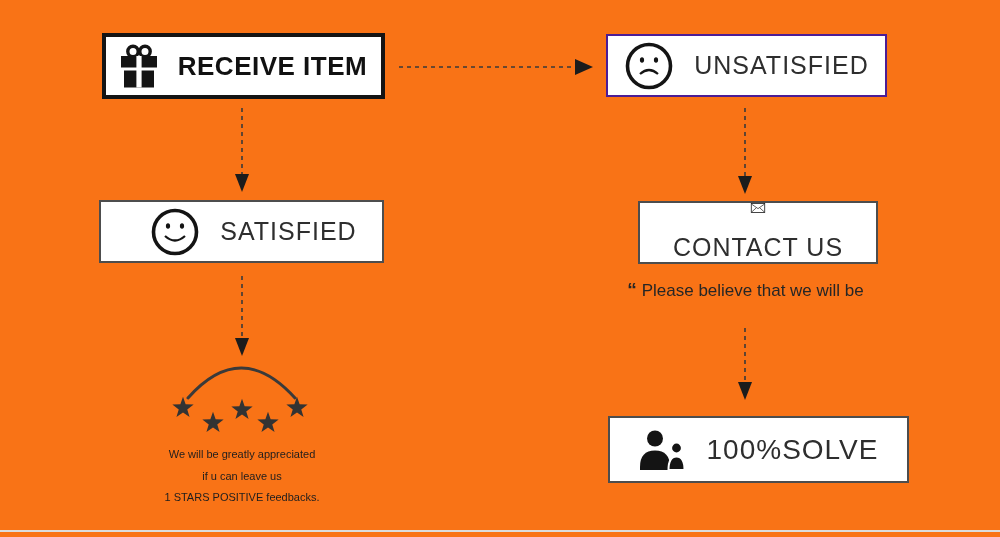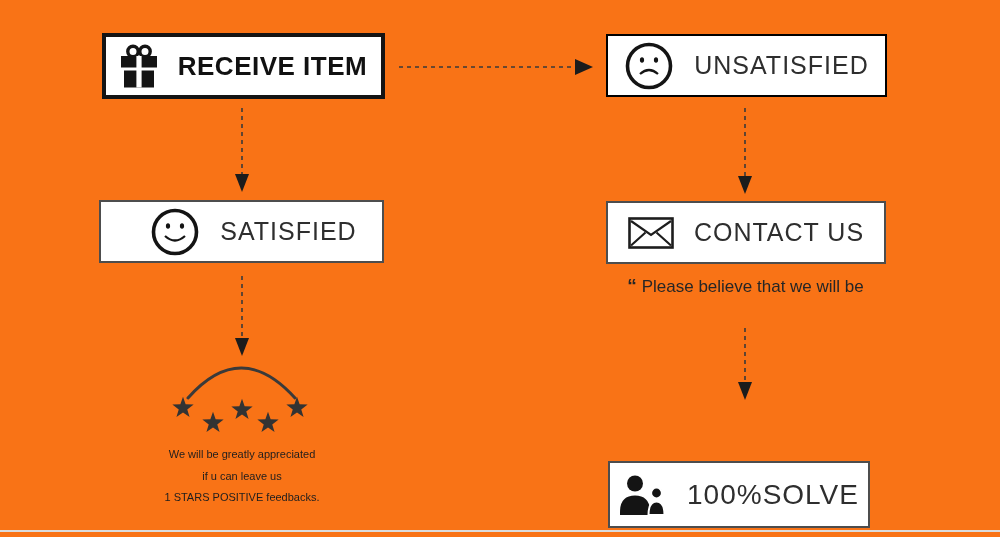--- a/index.html
+++ b/index.html
@@ -7,31 +7,31 @@
     position:relative;width:1000px;height:537px;background:#f97316;
     font-family:"Liberation Sans",sans-serif;color:#222;overflow:hidden;
   }
   .node{
     position:absolute;box-sizing:border-box;background:#fff;
     display:flex;align-items:center;justify-content:center;gap:20px;
   }
   .node .label{font-size:25px;letter-spacing:1px;color:#2e2e2e;white-space:nowrap;}
   #node-receive{left:102px;top:33px;width:283px;height:66px;border:4px solid #141414;}
   #node-receive .label{font-weight:bold;font-size:26px;letter-spacing:.5px;color:#111;}
-  #node-unsatisfied{left:606px;top:34px;width:281px;height:63px;border:2px solid #000000;}
+  #node-unsatisfied{left:606px;top:34px;width:281px;height:63px;border:2px solid #4c1d95;}
   #node-satisfied{left:99px;top:200px;width:285px;height:63px;border:2px solid #4d4d4d;padding-left:24px;}
-  #node-contact{left:606px;top:201px;width:280px;height:63px;border:2px solid #4d4d4d;}
-  #node-solve{left:608px;top:416px;width:262px;height:67px;border:2px solid #4d4d4d;margin-top:45px;}
+  #node-contact{left:638px;top:201px;width:240px;height:63px;border:2px solid #4d4d4d;flex-direction:column;}
+  #node-solve{left:608px;top:416px;width:301px;height:67px;border:2px solid #4d4d4d;}
   #node-solve .label{font-size:28px;}
   .arrow{position:absolute;}
   .arrow line{stroke:#3a3a3a;stroke-width:1.6;stroke-dasharray:4 4;}
   .arrow polygon{fill:#1c1c1c;}
   .quote{
     position:absolute;left:588px;top:275px;width:310px;text-align:center;
-    font-size:17px;line-height:21px;color:#262626;
+    font-size:17px;line-height:30px;color:#262626;
   }
   .qmark{font-weight:bold;font-size:19px;padding:0 5px;}
   .note{
     position:absolute;left:109px;top:444px;width:266px;text-align:center;
     font-size:11px;line-height:21.5px;color:#1e1e1e;
   }
   .stars-art{position:absolute;left:170px;top:360px;}
   .baseline{position:absolute;left:0;top:530px;width:1000px;height:2px;background:#dcdcdc;}
 </style>
 </head>

